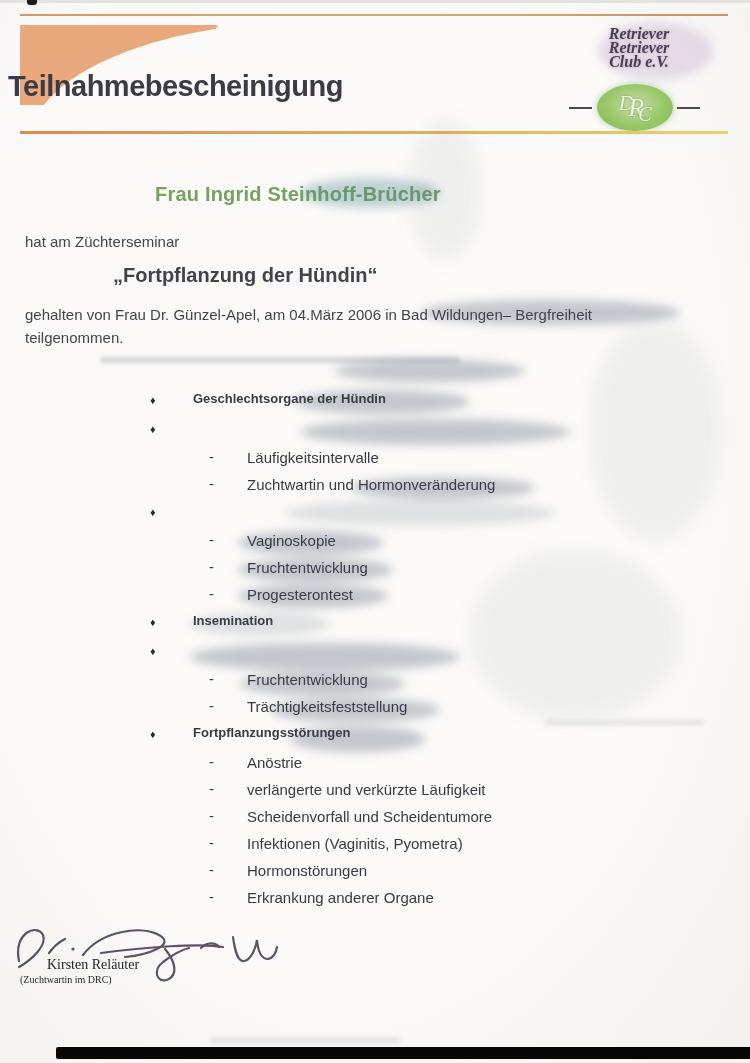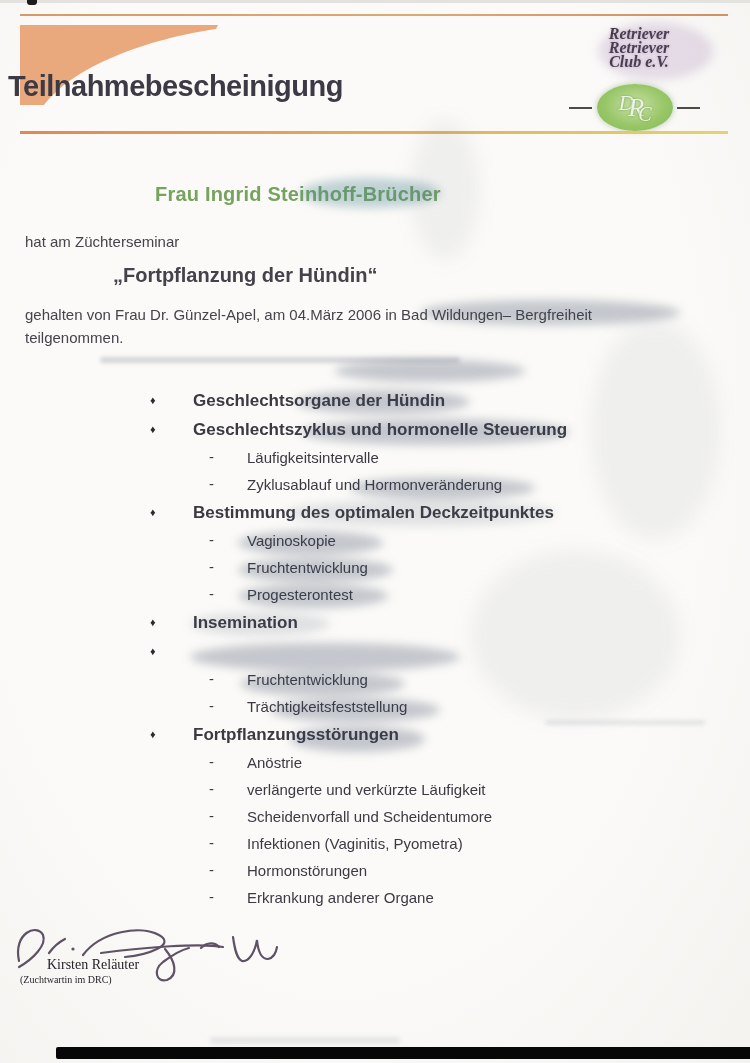--- a/index.html
+++ b/index.html
@@ -45,21 +45,21 @@
   .intro{position:absolute;left:25px;top:233px;font-size:15px;color:#45444b;}
   .seminar{position:absolute;left:113px;top:264px;font-size:20px;font-weight:bold;color:#44424b;text-align:center;}
   .details{position:absolute;left:25px;top:303px;width:620px;font-size:15px;line-height:23px;color:#45444b;}
   .topics-intro{position:absolute;left:24px;top:366px;font-size:15px;color:#45444b;}
 
   
   .topics{position:absolute;left:0;top:389px;width:750px;}
   .topic-row{position:relative;height:27px;}
   .topic-row.main{margin-top:2px;}
   .topic-row .bullet-main{position:absolute;left:150px;top:3px;font-size:11px;color:#2c2b33;}
-  .topic-row .label-main{position:absolute;left:193px;top:0;font-size:17px;font-weight:600;color:#3b3a43;}
+  .topic-row .label-main{position:absolute;left:193px;top:0;font-size:13px;font-weight:600;color:#3b3a43;}
   .topic-row .bullet-sub{position:absolute;left:209px;top:1px;font-size:15px;color:#3b3a43;}
   .topic-row .label-sub{position:absolute;left:247px;top:2px;font-size:15px;color:#3b3a43;}
 
   
   .sig-svg{position:absolute;left:5px;top:915px;}
   .sig-name{position:absolute;left:47px;top:957px;font-family:"Liberation Serif",serif;
     font-size:14px;color:#26242a;}
   .sig-role{position:absolute;left:20px;top:974px;font-family:"Liberation Serif",serif;
     font-size:10px;color:#26242a;}
 
@@ -110,36 +110,34 @@
   </div>
 
   <div class="topics">
     <div class="topic-row main">
       <span class="bullet-main">♦</span>
       <span class="label-main">Geschlechtsorgane der Hündin</span>
     </div>
 
     <div class="topic-row main">
       <span class="bullet-main">♦</span>
-      <span class="label-main">Geschlechtszyklus und hormonelle Steuerung</span>
     </div>
 
     <div class="topic-row sub">
       <span class="bullet-sub">-</span>
       <span class="label-sub">Läufigkeitsintervalle</span>
     </div>
 
     <div class="topic-row sub">
       <span class="bullet-sub">-</span>
-      <span class="label-sub">Zyklusablauf und Hormonveränderung</span>
-    </div>
-
-    <div class="topic-row main">
-      <span class="bullet-main">♦</span>
-      <span class="label-main">Bestimmung des optimalen Deckzeitpunktes</span>
+      <span class="label-sub">Zuchtwartin und Hormonveränderung</span>
+    </div>
+
+    <div class="topic-row main">
+      <span class="bullet-main">♦</span>
     </div>
 
     <div class="topic-row sub">
       <span class="bullet-sub">-</span>
       <span class="label-sub">Vaginoskopie</span>
     </div>
 
     <div class="topic-row sub">
       <span class="bullet-sub">-</span>
       <span class="label-sub">Fruchtentwicklung</span>

